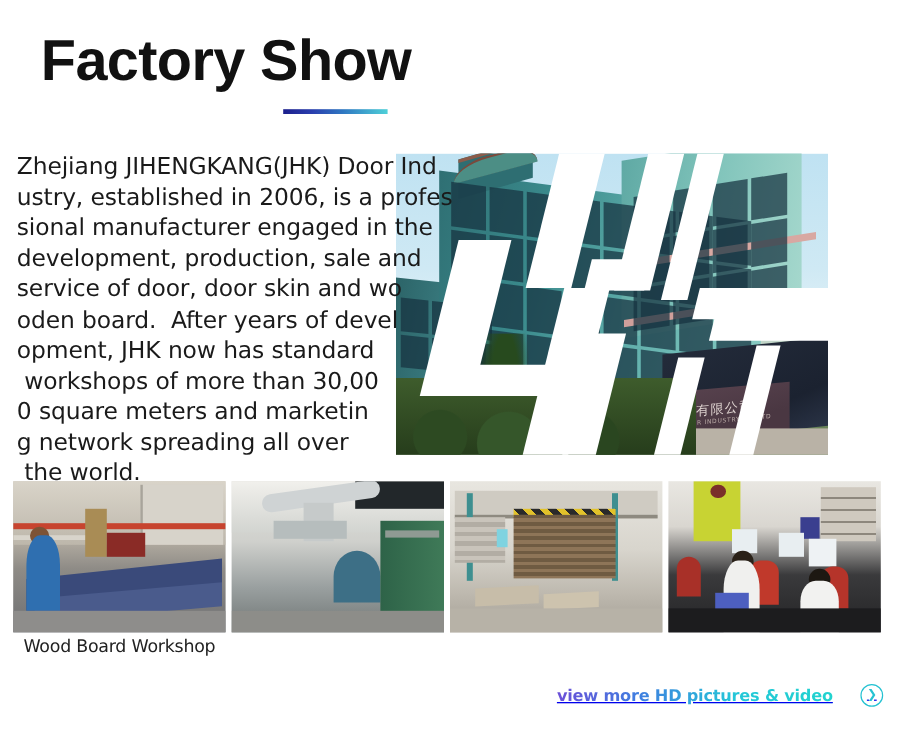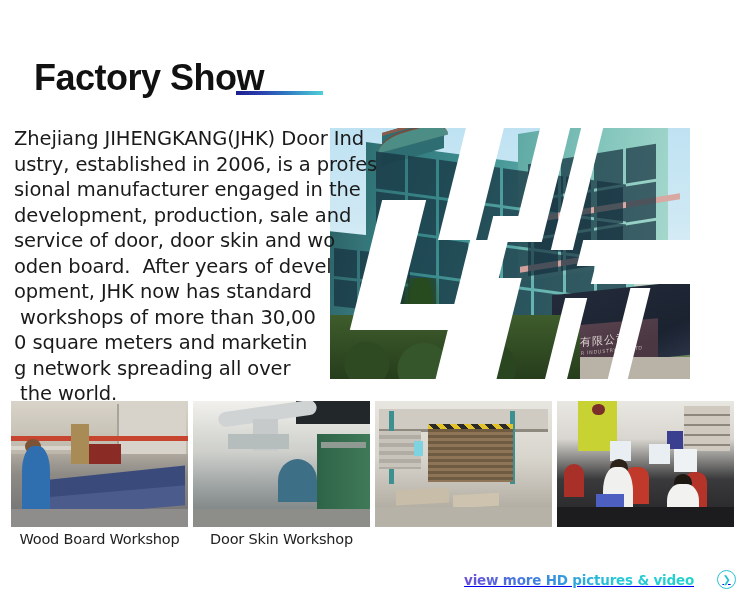--- a/index.html
+++ b/index.html
@@ -14,27 +14,26 @@
     overflow: hidden;
     font-family: "DejaVu Sans", "Liberation Sans", sans-serif;
     color: #1a1a1a;
   }
 
   
   .page-title {
     position: absolute;
     left: 34px;
     top: 26px;
-    font-size: 36px;
+    font-size: 48px;
     font-weight: bold;
     letter-spacing: -0.5px;
     color: #111111;
     font-family: "Liberation Sans", "DejaVu Sans", sans-serif;
     line-height: 1.1;
-    margin-top: 32px;
   }
   .title-rule {
     position: absolute;
     left: 236px;
     top: 91px;
     width: 87px;
     height: 4px;
     background: linear-gradient(to right, #1c1f8c 0%, #2a3fae 28%, #2f79c2 58%, #4fd0d8 100%);
   }
 
@@ -256,21 +255,21 @@
     position: relative;
     overflow: hidden;
     background: #cfcfcf;
   }
   .thumb-caption-row {
     position: absolute;
     left: 11px;
     top: 531px;
     width: 728px;
     display: flex;
-    gap: 5px;
+    gap: 21px;
   }
   .thumb-caption {
     width: 177px;
     text-align: center;
     font-size: 14.5px;
     color: #222222;
     font-family: "DejaVu Sans", "Liberation Sans", sans-serif;
     letter-spacing: -0.2px;
   }
 
@@ -538,19 +537,18 @@
     <div class="mhead"></div>
       <div class="man"></div>
     <div class="crate"></div>
     <div class="deskdk"></div>
   </div>
 
 </div>
 
 <div class="thumb-caption-row">
   <div class="thumb-caption">Wood Board Workshop</div>
-  <div class="thumb-caption">Door Skin Workshop</div>
 </div>
 
 <a class="view-more" href="#">
   <span class="view-more-text">view more HD pictures &amp; video</span>
   <span class="view-more-arrow">❯</span>
 </a>
 
 </body></html>

